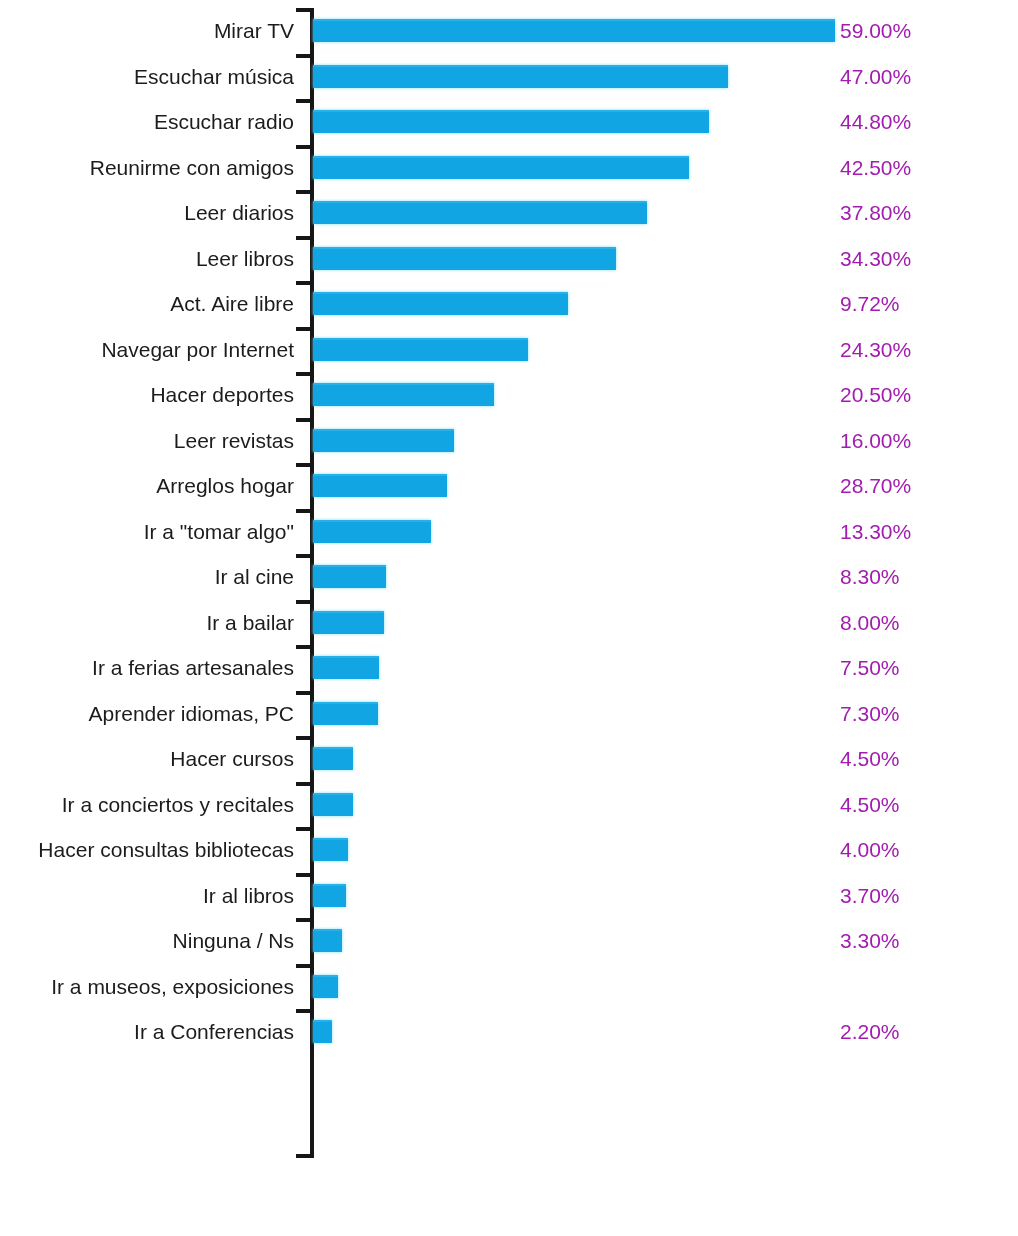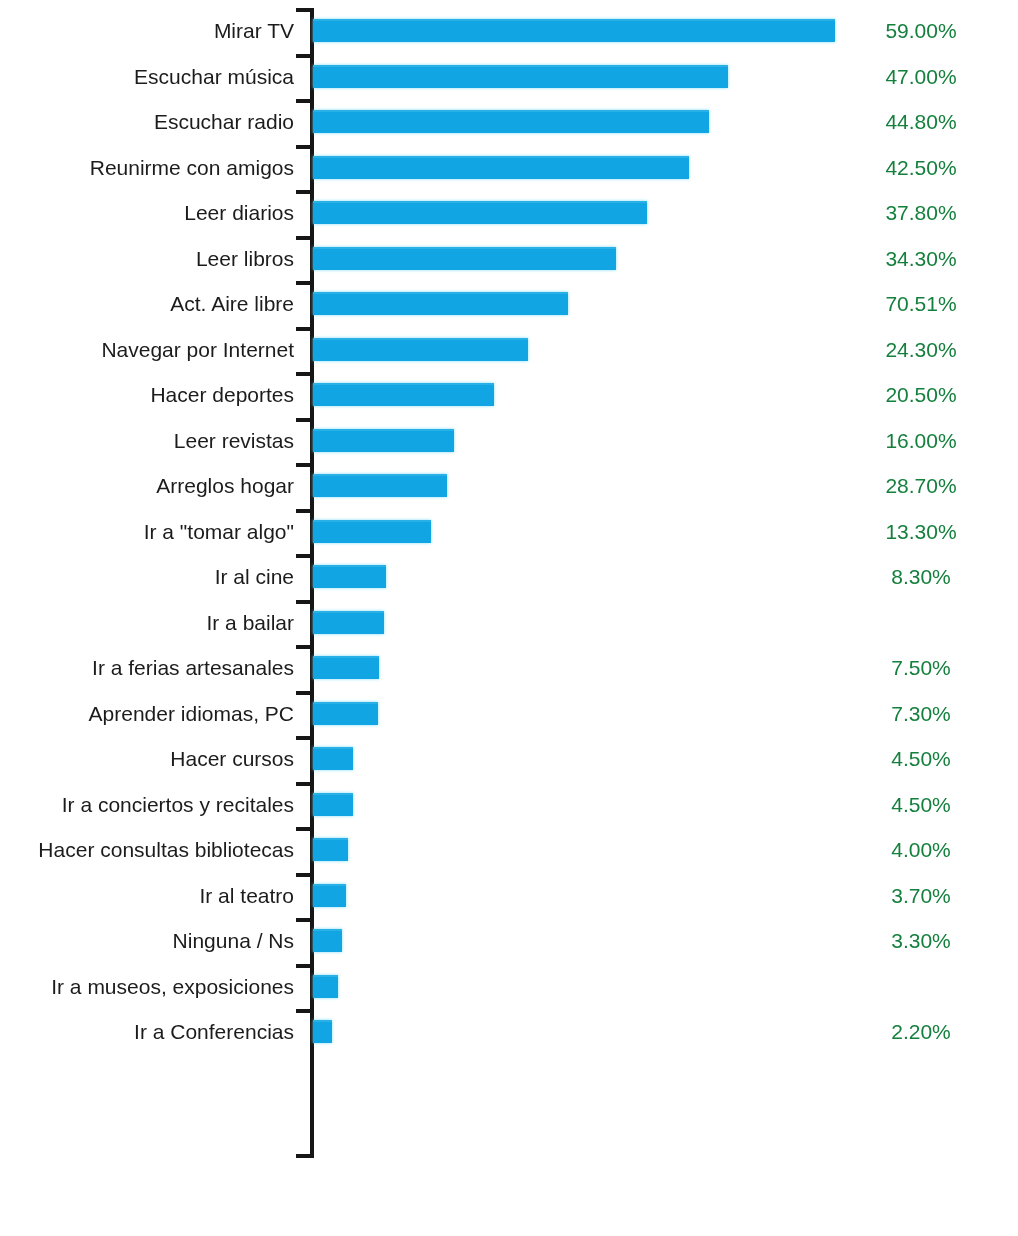--- a/index.html
+++ b/index.html
@@ -116,22 +116,22 @@
   }
 
   .value-label {
     position: absolute;
     left: 840px;
     width: 162px;
     top: 0;
     height: 45.5px;
     line-height: 45.5px;
     font-size: 21px;
-    color: #15803d;
-    text-align: center;
+    color: #a21caf;
+    text-align: left;
     white-space: nowrap;
   }
 </style>
 </head>
 <body>
 
 <div id="chart-root">
   <div class="plot-area">
     <div class="axis-spine"></div>
     <div class="rows" id="rows">
@@ -196,21 +196,21 @@
           <div class="value-label">34.30%</div>
         </div>
         <div class="bar-row">
           <div class="tick"></div>
           <div class="cat-label">Act. Aire libre</div>
           <div class="bar-track">
             <div class="bar" style="width: 254.592px; background: rgb(18, 165, 228);">
               <div class="bar-inner-top"></div>
             </div>
           </div>
-          <div class="value-label">70.51%</div>
+          <div class="value-label">9.72%</div>
         </div>
         <div class="bar-row">
           <div class="tick"></div>
           <div class="cat-label">Navegar por Internet</div>
           <div class="bar-track">
             <div class="bar" style="width: 214.812px; background: rgb(18, 165, 228);">
               <div class="bar-inner-top"></div>
             </div>
           </div>
           <div class="value-label">24.30%</div>
@@ -266,20 +266,21 @@
           <div class="value-label">8.30%</div>
         </div>
         <div class="bar-row">
           <div class="tick"></div>
           <div class="cat-label">Ir a bailar</div>
           <div class="bar-track">
             <div class="bar" style="width: 70.72px; background: rgb(18, 165, 228);">
               <div class="bar-inner-top"></div>
             </div>
           </div>
+          <div class="value-label">8.00%</div>
         </div>
         <div class="bar-row">
           <div class="tick"></div>
           <div class="cat-label">Ir a ferias artesanales</div>
           <div class="bar-track">
             <div class="bar" style="width: 66.3px; background: rgb(18, 165, 228);">
               <div class="bar-inner-top"></div>
             </div>
           </div>
           <div class="value-label">7.50%</div>
@@ -319,21 +320,21 @@
           <div class="cat-label">Hacer consultas bibliotecas</div>
           <div class="bar-track">
             <div class="bar" style="width: 35.36px; background: rgb(18, 165, 228);">
               <div class="bar-inner-top"></div>
             </div>
           </div>
           <div class="value-label">4.00%</div>
         </div>
         <div class="bar-row">
           <div class="tick"></div>
-          <div class="cat-label">Ir al teatro</div>
+          <div class="cat-label">Ir al libros</div>
           <div class="bar-track">
             <div class="bar" style="width: 32.708px; background: rgb(18, 165, 228);">
               <div class="bar-inner-top"></div>
             </div>
           </div>
           <div class="value-label">3.70%</div>
         </div>
         <div class="bar-row">
           <div class="tick"></div>
           <div class="cat-label">Ninguna / Ns</div>

